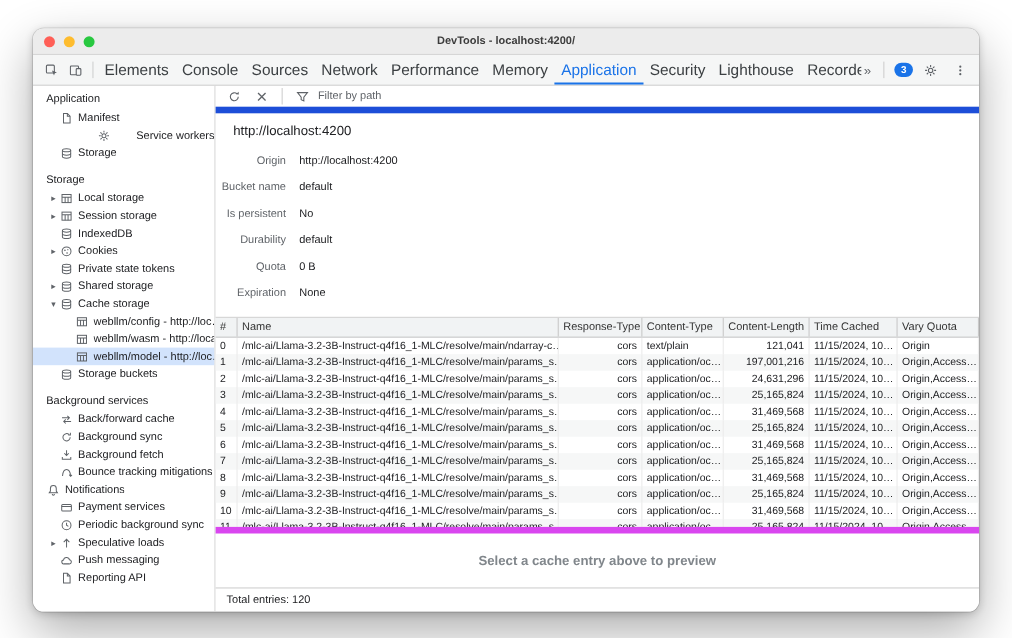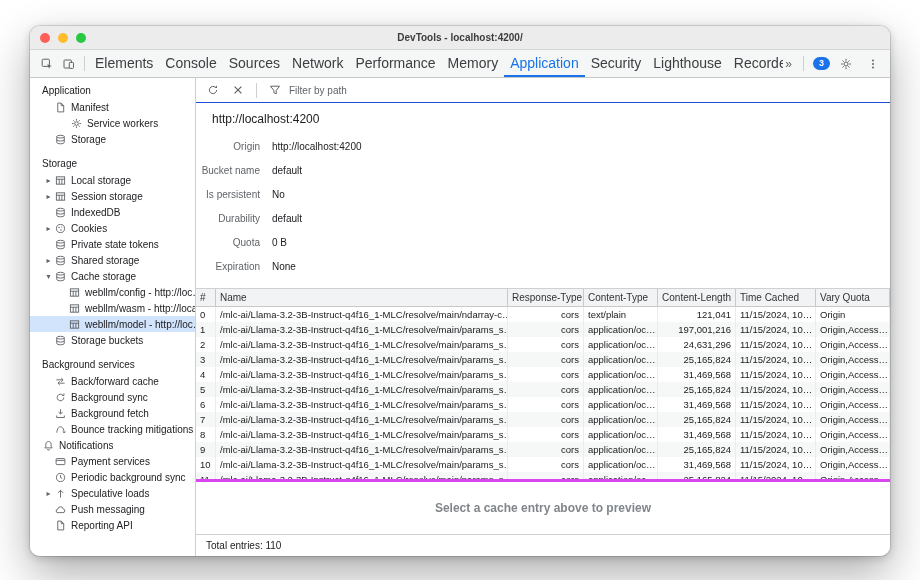--- a/index.html
+++ b/index.html
@@ -51,21 +51,21 @@
   .tree-item .expander { width:13px; flex:none; text-align:center; font-size:8px; color:#5f6368; }
   .tree-item .icon { flex:none; margin-right:5px; color:#5f6368; }
   .tree-item .icon svg { width:11px; height:11px; }
   .tree-label { overflow:hidden; }
   .tree-item.selected { background:var(--selection,#d2e3fc); }
 
   .main { flex:1; min-width:0; display:flex; flex-direction:column; background:#fff; }
 
   
   .toolbar { height:25px; flex:none; display:flex; align-items:center; gap:3px;
-    padding:0 6px; border-bottom:1px solid #1d4ed8; }
+    padding:0 6px; border-bottom:6px solid #1d4ed8; }
   .filter-input { border:none; outline:none; background:transparent; font-size:10px; color:#202124;
     width:220px; font-family:inherit; }
   .filter-input::placeholder { color:#5f6368; }
 
   
   .origin-title { flex:none; font-size:12px; color:#202124; padding:9px 16px 4px; }
   .meta { flex:none; padding:4px 0 10px; font-size:10px; }
   .meta-row { display:flex; align-items:center; height:24px; }
   .meta-label { width:64px; flex:none; text-align:right; color:#5f6368; }
   .meta-value { margin-left:12px; color:#202124; white-space:nowrap; }
@@ -83,21 +83,21 @@
     white-space:nowrap; overflow:hidden; flex:none; }
   .c0 { width:20px; }
   .c1 { width:292px; }
   .c2 { width:76px; text-align:right; }
   .c3 { width:74px; }
   .c4 { width:78px; text-align:right; }
   .c5 { width:80px; }
   .c6 { flex:1 1 auto; width:auto; }
 
   
-  .preview { flex:1; min-height:0; border-top:3px solid #d946ef; display:flex;
+  .preview { flex:1; min-height:0; border-top:6px solid #d946ef; display:flex;
     align-items:center; justify-content:center; }
   .preview span { color:#80868b; font-weight:700; font-size:12px; }
   .statusbar { flex:none; height:22px; border-top:1px solid #d0d0d0; display:flex;
     align-items:center; padding:0 10px; font-size:10px; color:#202124; }
 </style>
 </head>
 <body>
 
 <div class="window">
 
@@ -200,21 +200,21 @@
           <div class="tree-item" style="padding-left: 12px;">
             <span class="expander"></span>
             <span class="icon">
               <svg viewBox="0 0 12 12">
                 <path d="M3 1.2h3.8L9.5 4v6.8H3z" fill="none" stroke="currentColor"></path>
                 <path d="M6.8 1.4V4h2.6" fill="none" stroke="currentColor"></path>
               </svg>
             </span>
             <span class="tree-label">Manifest</span>
           </div>
-          <div class="tree-item" style="padding-left: 28px;">
+          <div class="tree-item" style="padding-left: 28px; justify-content: space-between;">
             <span class="expander"></span>
             <span class="icon">
               <svg viewBox="0 0 12 12">
                 <circle cx="6" cy="6" r="2" fill="none" stroke="currentColor"></circle>
                 <path d="M6 1v1.8M6 9.2V11M1 6h1.8M9.2 6H11M2.5 2.5l1.3 1.3M8.2 8.2l1.3 1.3M9.5 2.5L8.2 3.8M3.8 8.2L2.5 9.5" fill="none" stroke="currentColor"></path>
               </svg>
             </span>
             <span class="tree-label">Service workers</span>
           </div>
           <div class="tree-item" style="padding-left: 12px;">
@@ -630,18 +630,18 @@
               <div class="gb-cell c6">Origin,Access…</div>
             </div>
           </div>
       </div>
 
       <div class="preview">
         <span>Select a cache entry above to preview</span>
       </div>
 
       <div class="statusbar">
-        <span>Total entries: 110</span>
+        <span>Total entries: 120</span>
       </div>
 
     </main>
   </div>
 </div>
 
 </body></html>

